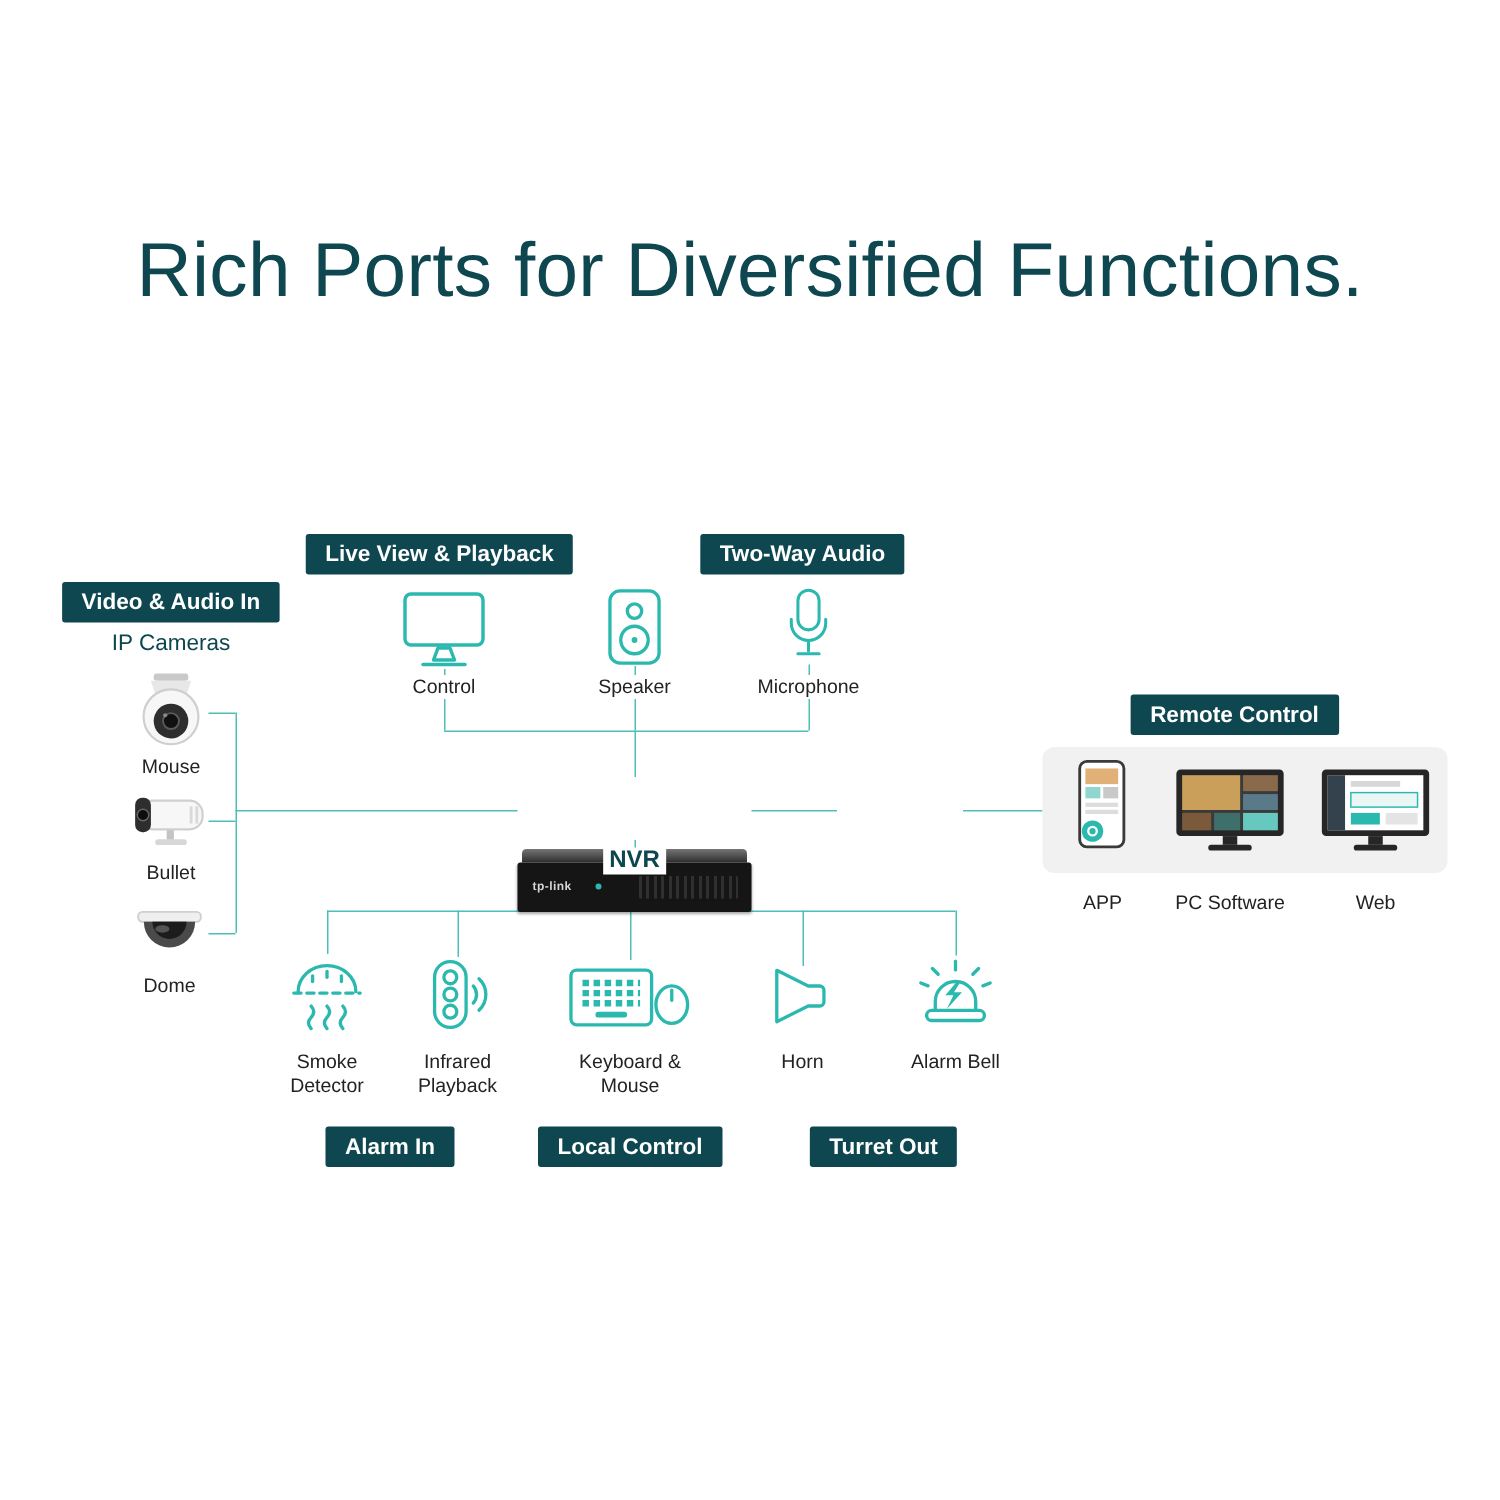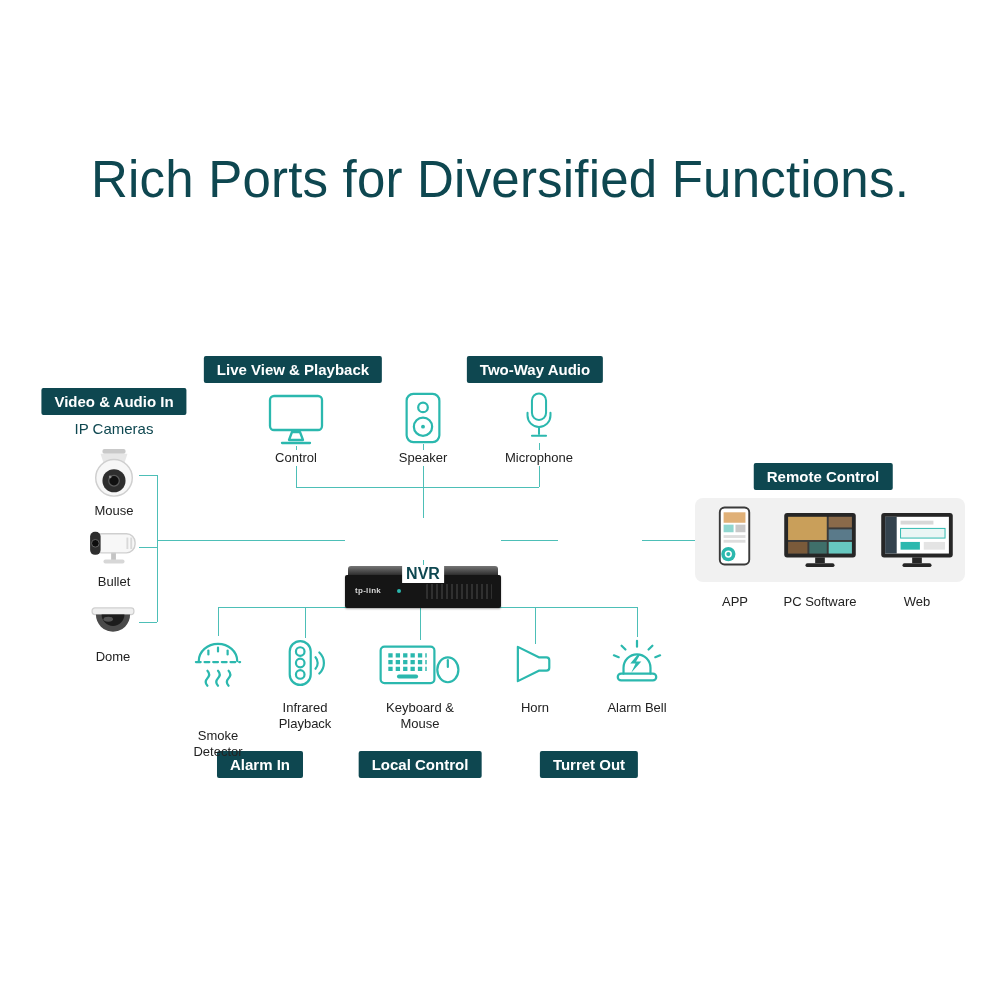--- a/index.html
+++ b/index.html
@@ -242,21 +242,21 @@
       <path d="M6 26 a20 18 0 0 1 40 0" class="st"></path>
       <line x1="3" y1="27" x2="49" y2="27" class="st" stroke-dasharray="5 4"></line>
       <line x1="16" y1="15" x2="16" y2="19" class="st" stroke-width="2"></line>
       <line x1="26" y1="12" x2="26" y2="16" class="st" stroke-width="2"></line>
       <line x1="36" y1="15" x2="36" y2="19" class="st" stroke-width="2"></line>
       <path d="M15 36 c2.4 2.6 2.4 5.2 0 7.8 c-2.4 2.6 -2.4 5.2 0 7.8" class="st" stroke-width="2"></path>
       <path d="M26 36 c2.4 2.6 2.4 5.2 0 7.8 c-2.4 2.6 -2.4 5.2 0 7.8" class="st" stroke-width="2"></path>
       <path d="M37 36 c2.4 2.6 2.4 5.2 0 7.8 c-2.4 2.6 -2.4 5.2 0 7.8" class="st" stroke-width="2"></path>
     </svg>
   </div>
-  <div class="node-label" style="left:218px;top:728px;width:80px">Smoke Detector</div>
+  <div class="node-label" style="left:218px;top:700px;width:80px">Smoke Detector</div>
 
   <div class="icon" style="left:284px;top:638px">
     <svg viewBox="0 0 44 52" width="42" height="50">
       <rect x="6" y="3" width="22" height="46" rx="11" class="st"></rect>
       <circle cx="17" cy="14" r="4.5" class="st" stroke-width="2"></circle>
       <circle cx="17" cy="26" r="4.5" class="st" stroke-width="2"></circle>
       <circle cx="17" cy="38" r="4.5" class="st" stroke-width="2"></circle>
       <path d="M33 20 a9 9 0 0 1 0 12" class="st" stroke-width="2.2"></path>
       <path d="M37 15 a15 15 0 0 1 0 22" class="st" stroke-width="2.2"></path>
     </svg>

